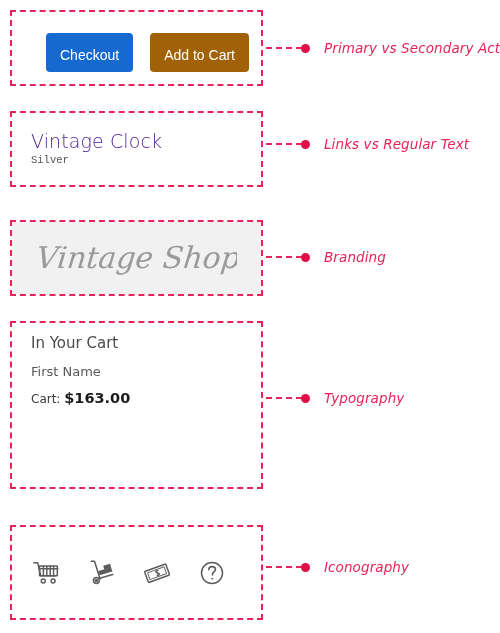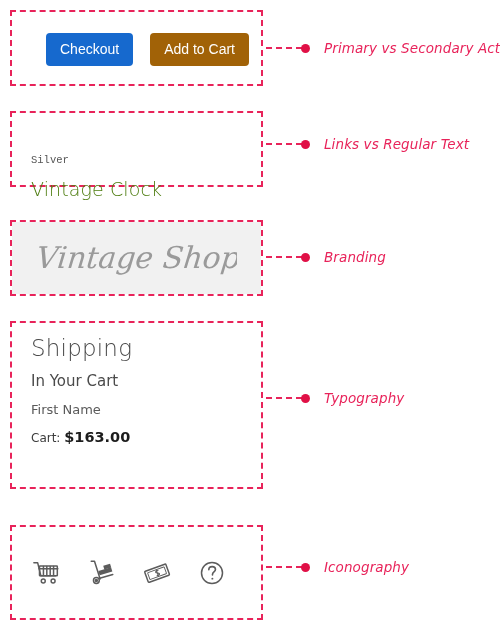--- a/index.html
+++ b/index.html
@@ -62,40 +62,39 @@
     display: flex;
     gap: 17px;
   }
   .btn {
     border: none;
     border-radius: 4px;
     color: #ffffff;
     font-family: "Liberation Sans", sans-serif;
     font-size: 14px;
     line-height: 1;
-    padding: 9px 14px 10px 14px;
+    padding: 15px 14px 10px 14px;
     cursor: pointer;
     white-space: nowrap;
   }
   .btn-primary   { background: #1669ce; }
   .btn-secondary { background: #a16207; }
 
   
   #box-links { left: 10px; top: 111px; width: 253px; height: 76px; }
   .product-link {
     position: absolute;
     left: 31px;
     top: 130px;
-    color: #4d7c0f;
+    color: #4c1d95;
     font-family: "DejaVu Sans", sans-serif;
     font-weight: 300;
     font-size: 19px;
     text-decoration: none;
     letter-spacing: 0.1px;
-    margin-top: 48px;
   }
   .product-sub {
     position: absolute;
     left: 31px;
     top: 154px;
     color: #555555;
     font-family: Liberation Mono, monospace;
     font-size: 10.5px;
   }
 
@@ -235,21 +234,20 @@
 
 <div class="annot" id="annot-brand">
   <span class="annot-line"></span>
   <span class="annot-dot"></span>
   <span class="annot-label">Branding</span>
 </div>
 
 <div class="dashed-box" id="box-typo"></div>
 
 <div class="typo-stack">
-  <div class="typo-h1">Shipping</div>
   <div class="typo-h2">In Your Cart</div>
   <div class="typo-h3">First Name</div>
   <div class="typo-total">
     <span>Cart:</span>
     <span class="amount">$163.00</span>
   </div>
 </div>
 
 <div class="annot" id="annot-typo">
   <span class="annot-line"></span>

